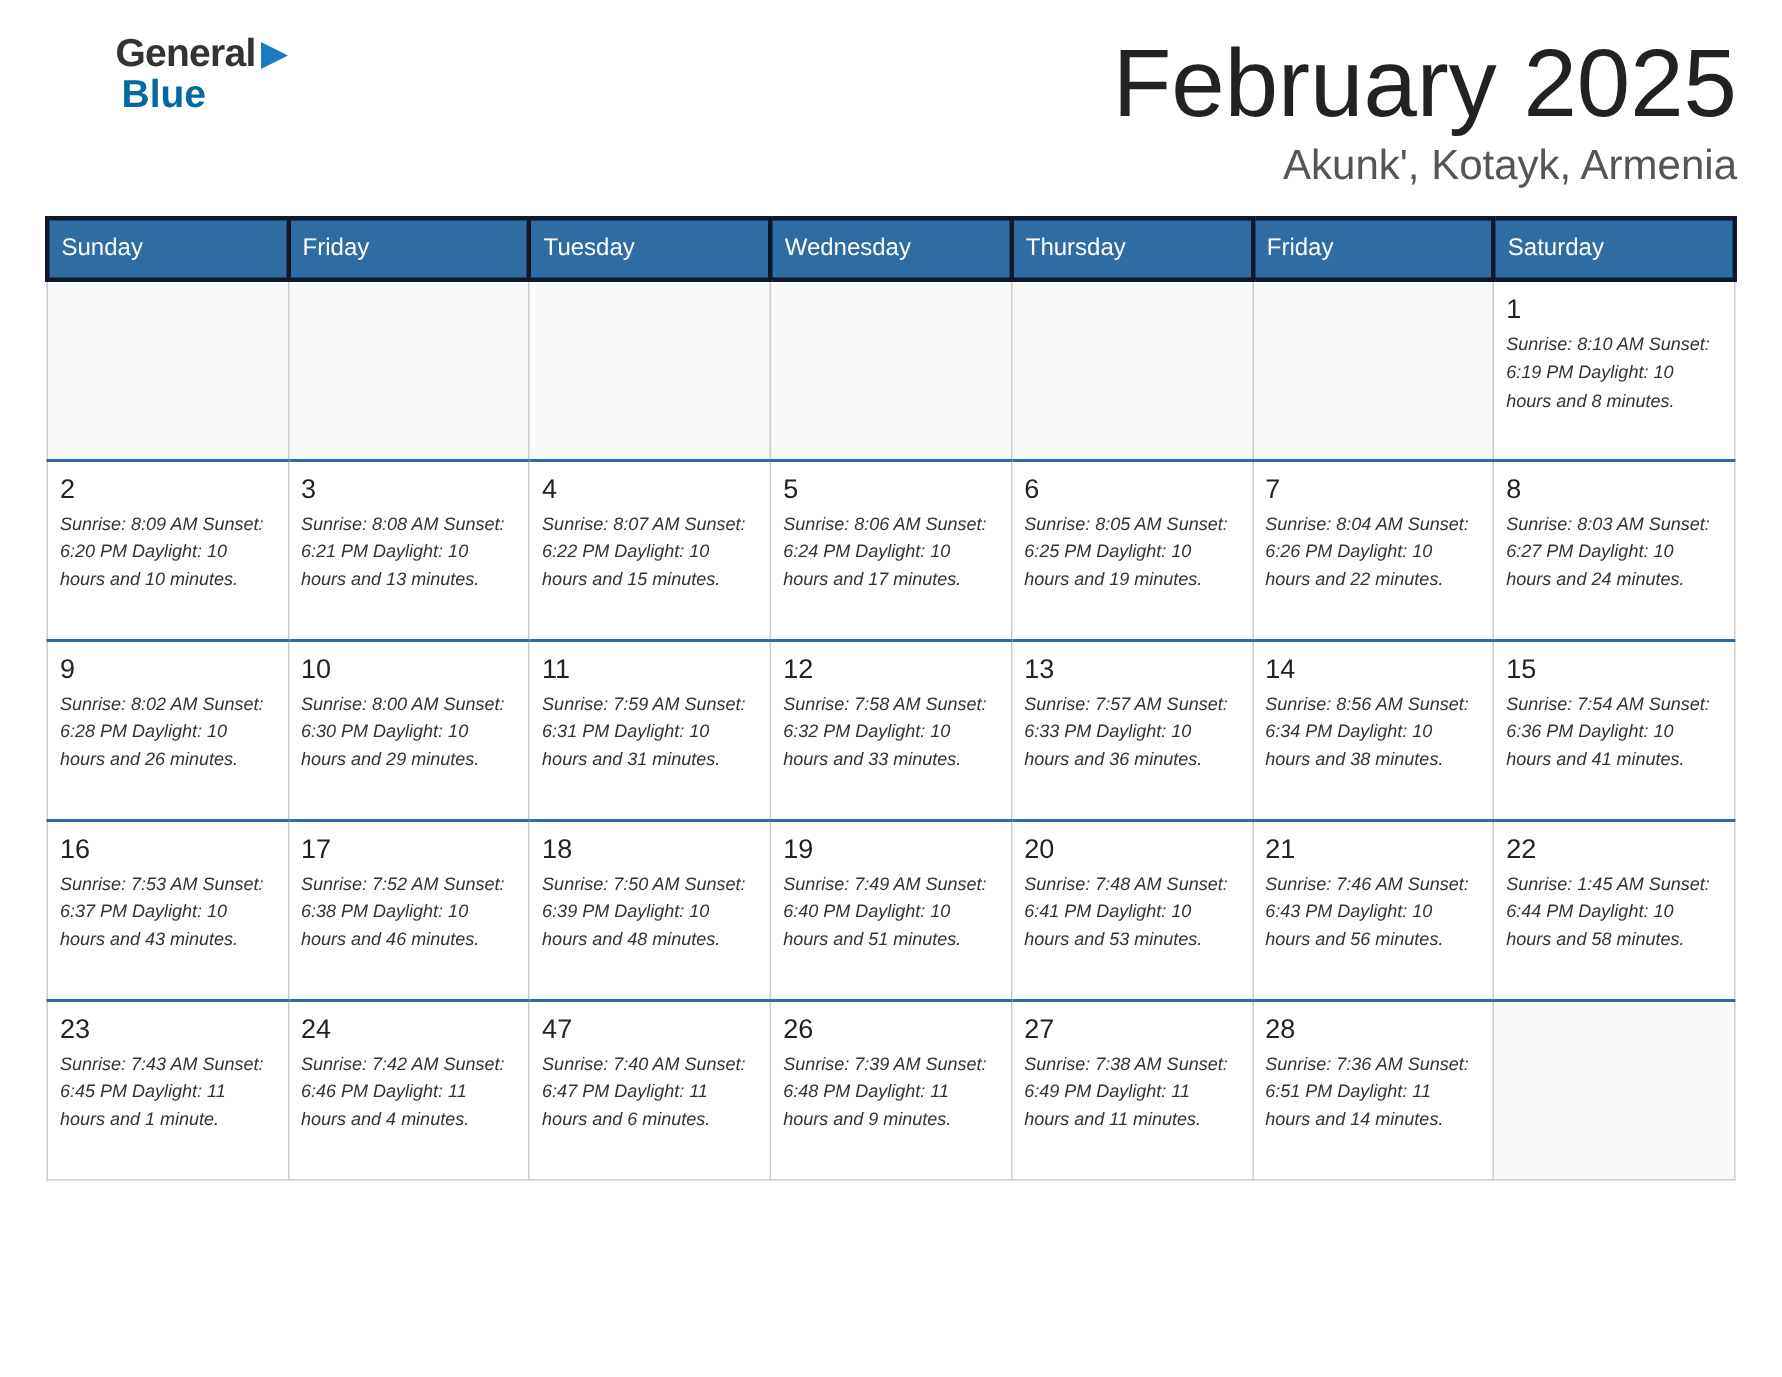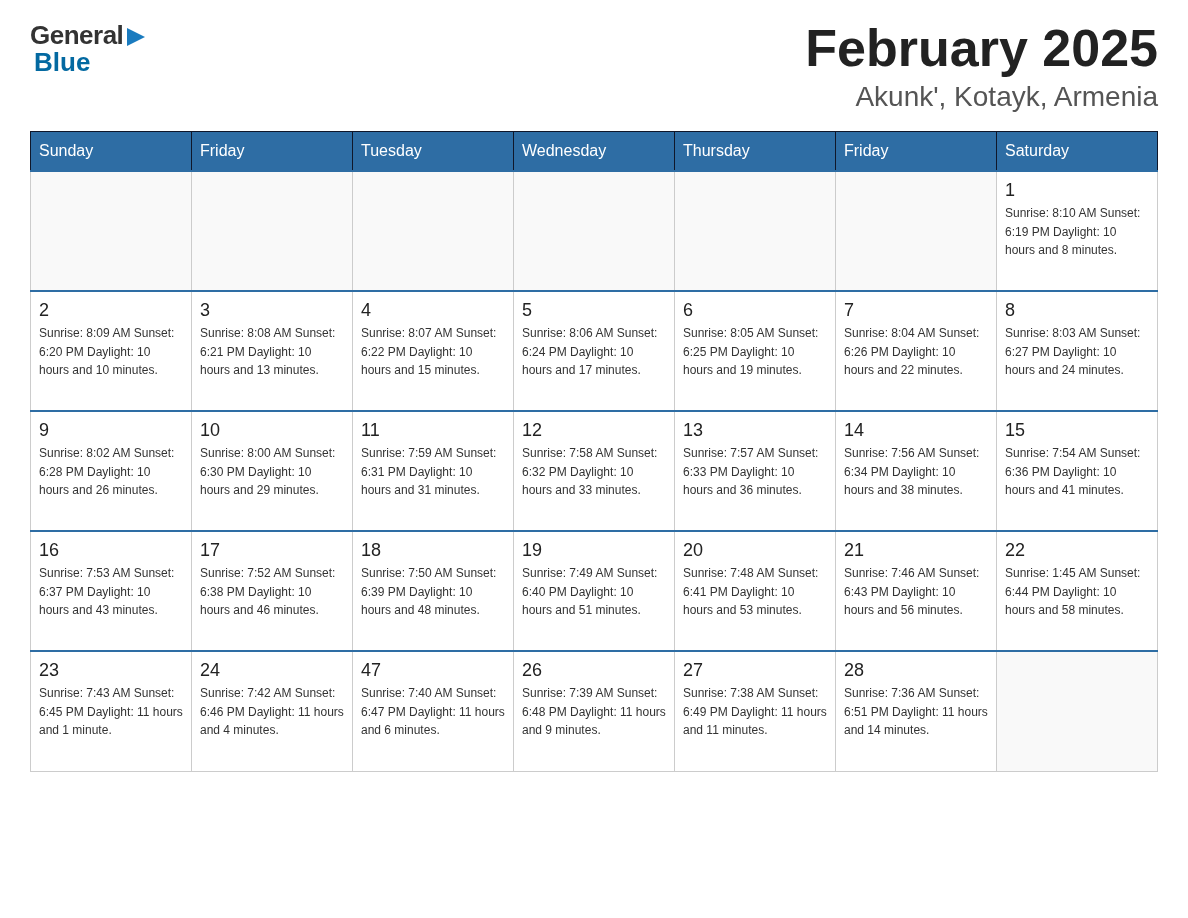--- a/index.html
+++ b/index.html
@@ -9,38 +9,39 @@
       color: #333;
       width: 1188px;
       min-height: 918px;
       padding: 20px 30px;
     }
     .header {
       display: flex;
       justify-content: space-between;
       align-items: flex-start;
       margin-bottom: 18px;
+      margin-left: 47px;
     }
     .logo-text-general {
       font-size: 26px;
       font-weight: bold;
       color: #333;
       letter-spacing: -0.5px;
     }
     .logo-text-blue {
       font-size: 26px;
       font-weight: bold;
       color: #0369a1;
     }
     .title-section {
       text-align: right;
     }
     .calendar-title {
-      font-size: 52px;
-      font-weight: bold;
+      font-size: 64px;
+      font-weight: normal;
       color: #222;
       line-height: 1.1;
       text-align: right;
     }
     .calendar-subtitle {
       font-size: 28px;
       color: #555;
       margin-top: 4px;
     }
     table {
@@ -50,21 +51,21 @@
     }
     thead tr {
       background-color: #2e6da4;
     }
     thead th {
       color: #fff;
       font-size: 16px;
       font-weight: normal;
       padding: 10px 8px;
       text-align: left;
-      border: 1px solid #0f172a;
+      border: 3px solid #0f172a;
     }
     tbody tr {
       background: #fff;
     }
     tbody td {
       vertical-align: top;
       padding: 8px 8px 12px 8px;
       border: 1px solid #ccc;
       border-top: 2px solid #2e6da4;
       font-size: 12.5px;
@@ -75,20 +76,21 @@
       font-size: 18px;
       font-weight: normal;
       display: block;
       margin-bottom: 3px;
       color: #222;
     }
     .day-info {
       font-size: 12px;
       color: #333;
       line-height: 1.55;
+      font-style: italic;
     }
     tbody td.empty {
       background: #f9f9f9;
     }
     .logo-wrapper {
       display: flex;
       flex-direction: column;
     }
     .logo-top {
       display: flex;
@@ -217,21 +219,21 @@
 Daylight: 10 hours and 33 minutes.</div>
         </td>
         <td>
           <span class="day-number">13</span>
           <div class="day-info">Sunrise: 7:57 AM
 Sunset: 6:33 PM
 Daylight: 10 hours and 36 minutes.</div>
         </td>
         <td>
           <span class="day-number">14</span>
-          <div class="day-info">Sunrise: 7:56 AM
+          <div class="day-info">Sunrise: 8:56 AM
 Sunset: 6:34 PM
 Daylight: 10 hours and 38 minutes.</div>
         </td>
         <td>
           <span class="day-number">15</span>
           <div class="day-info">Sunrise: 7:54 AM
 Sunset: 6:36 PM
 Daylight: 10 hours and 41 minutes.</div>
         </td>
       </tr>

